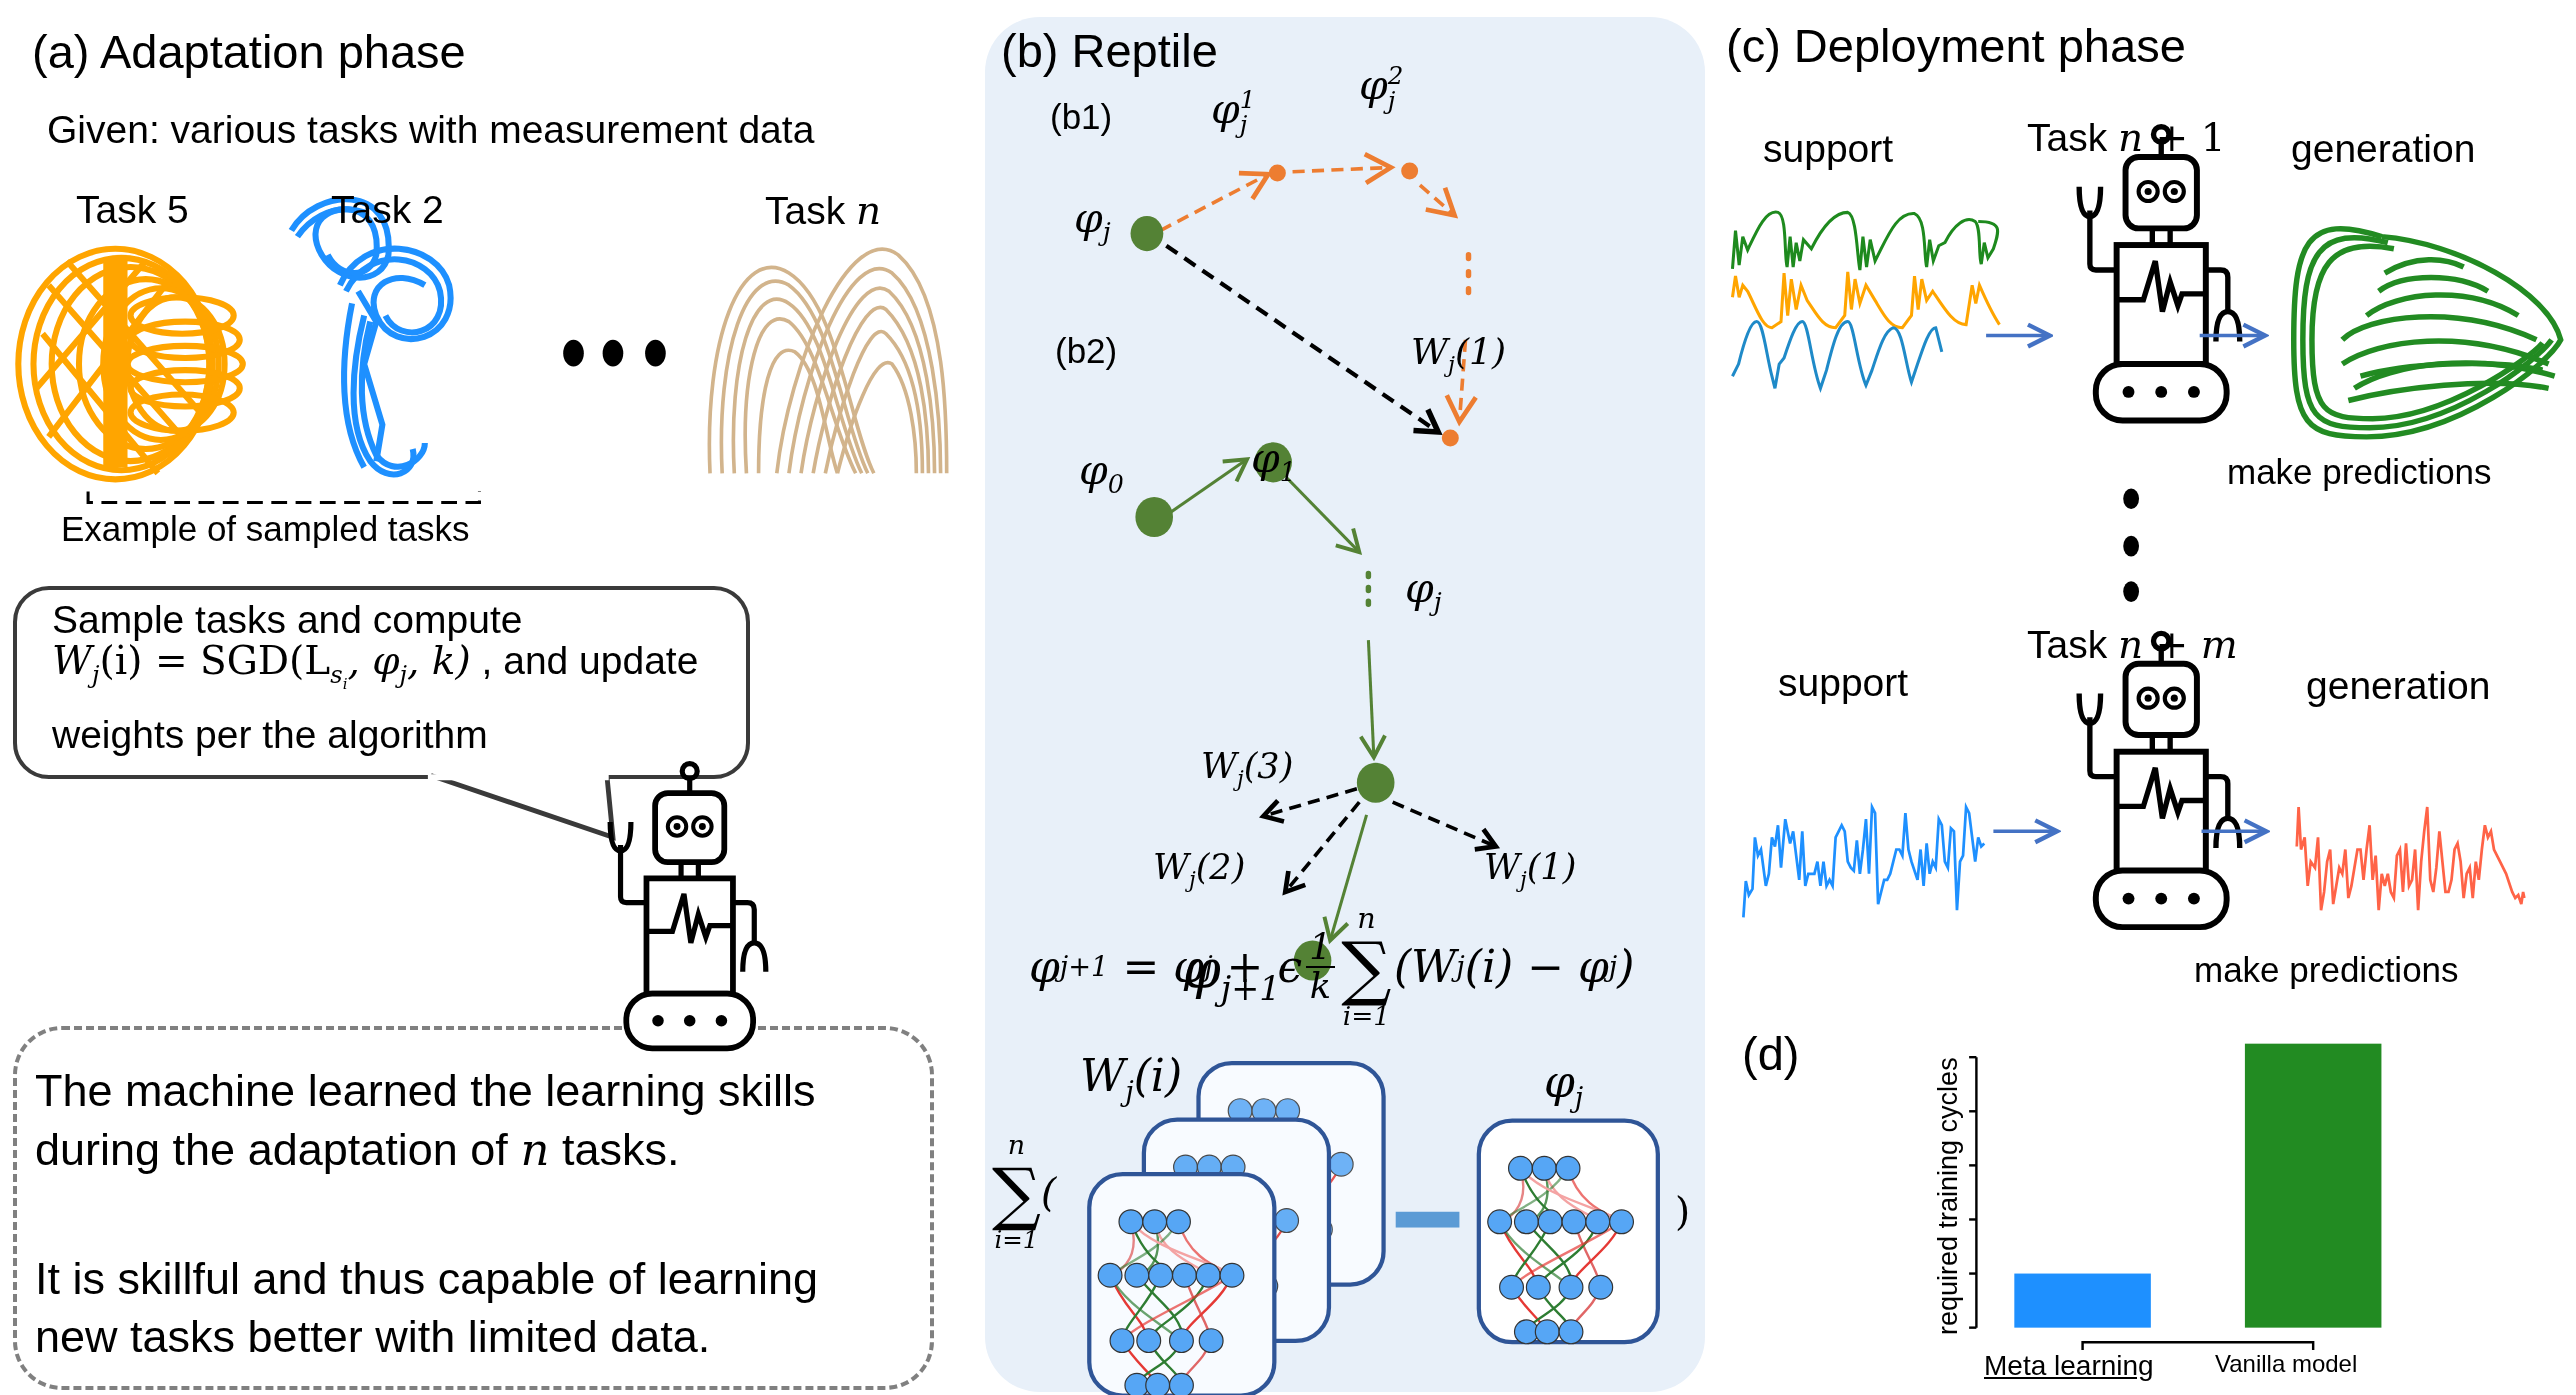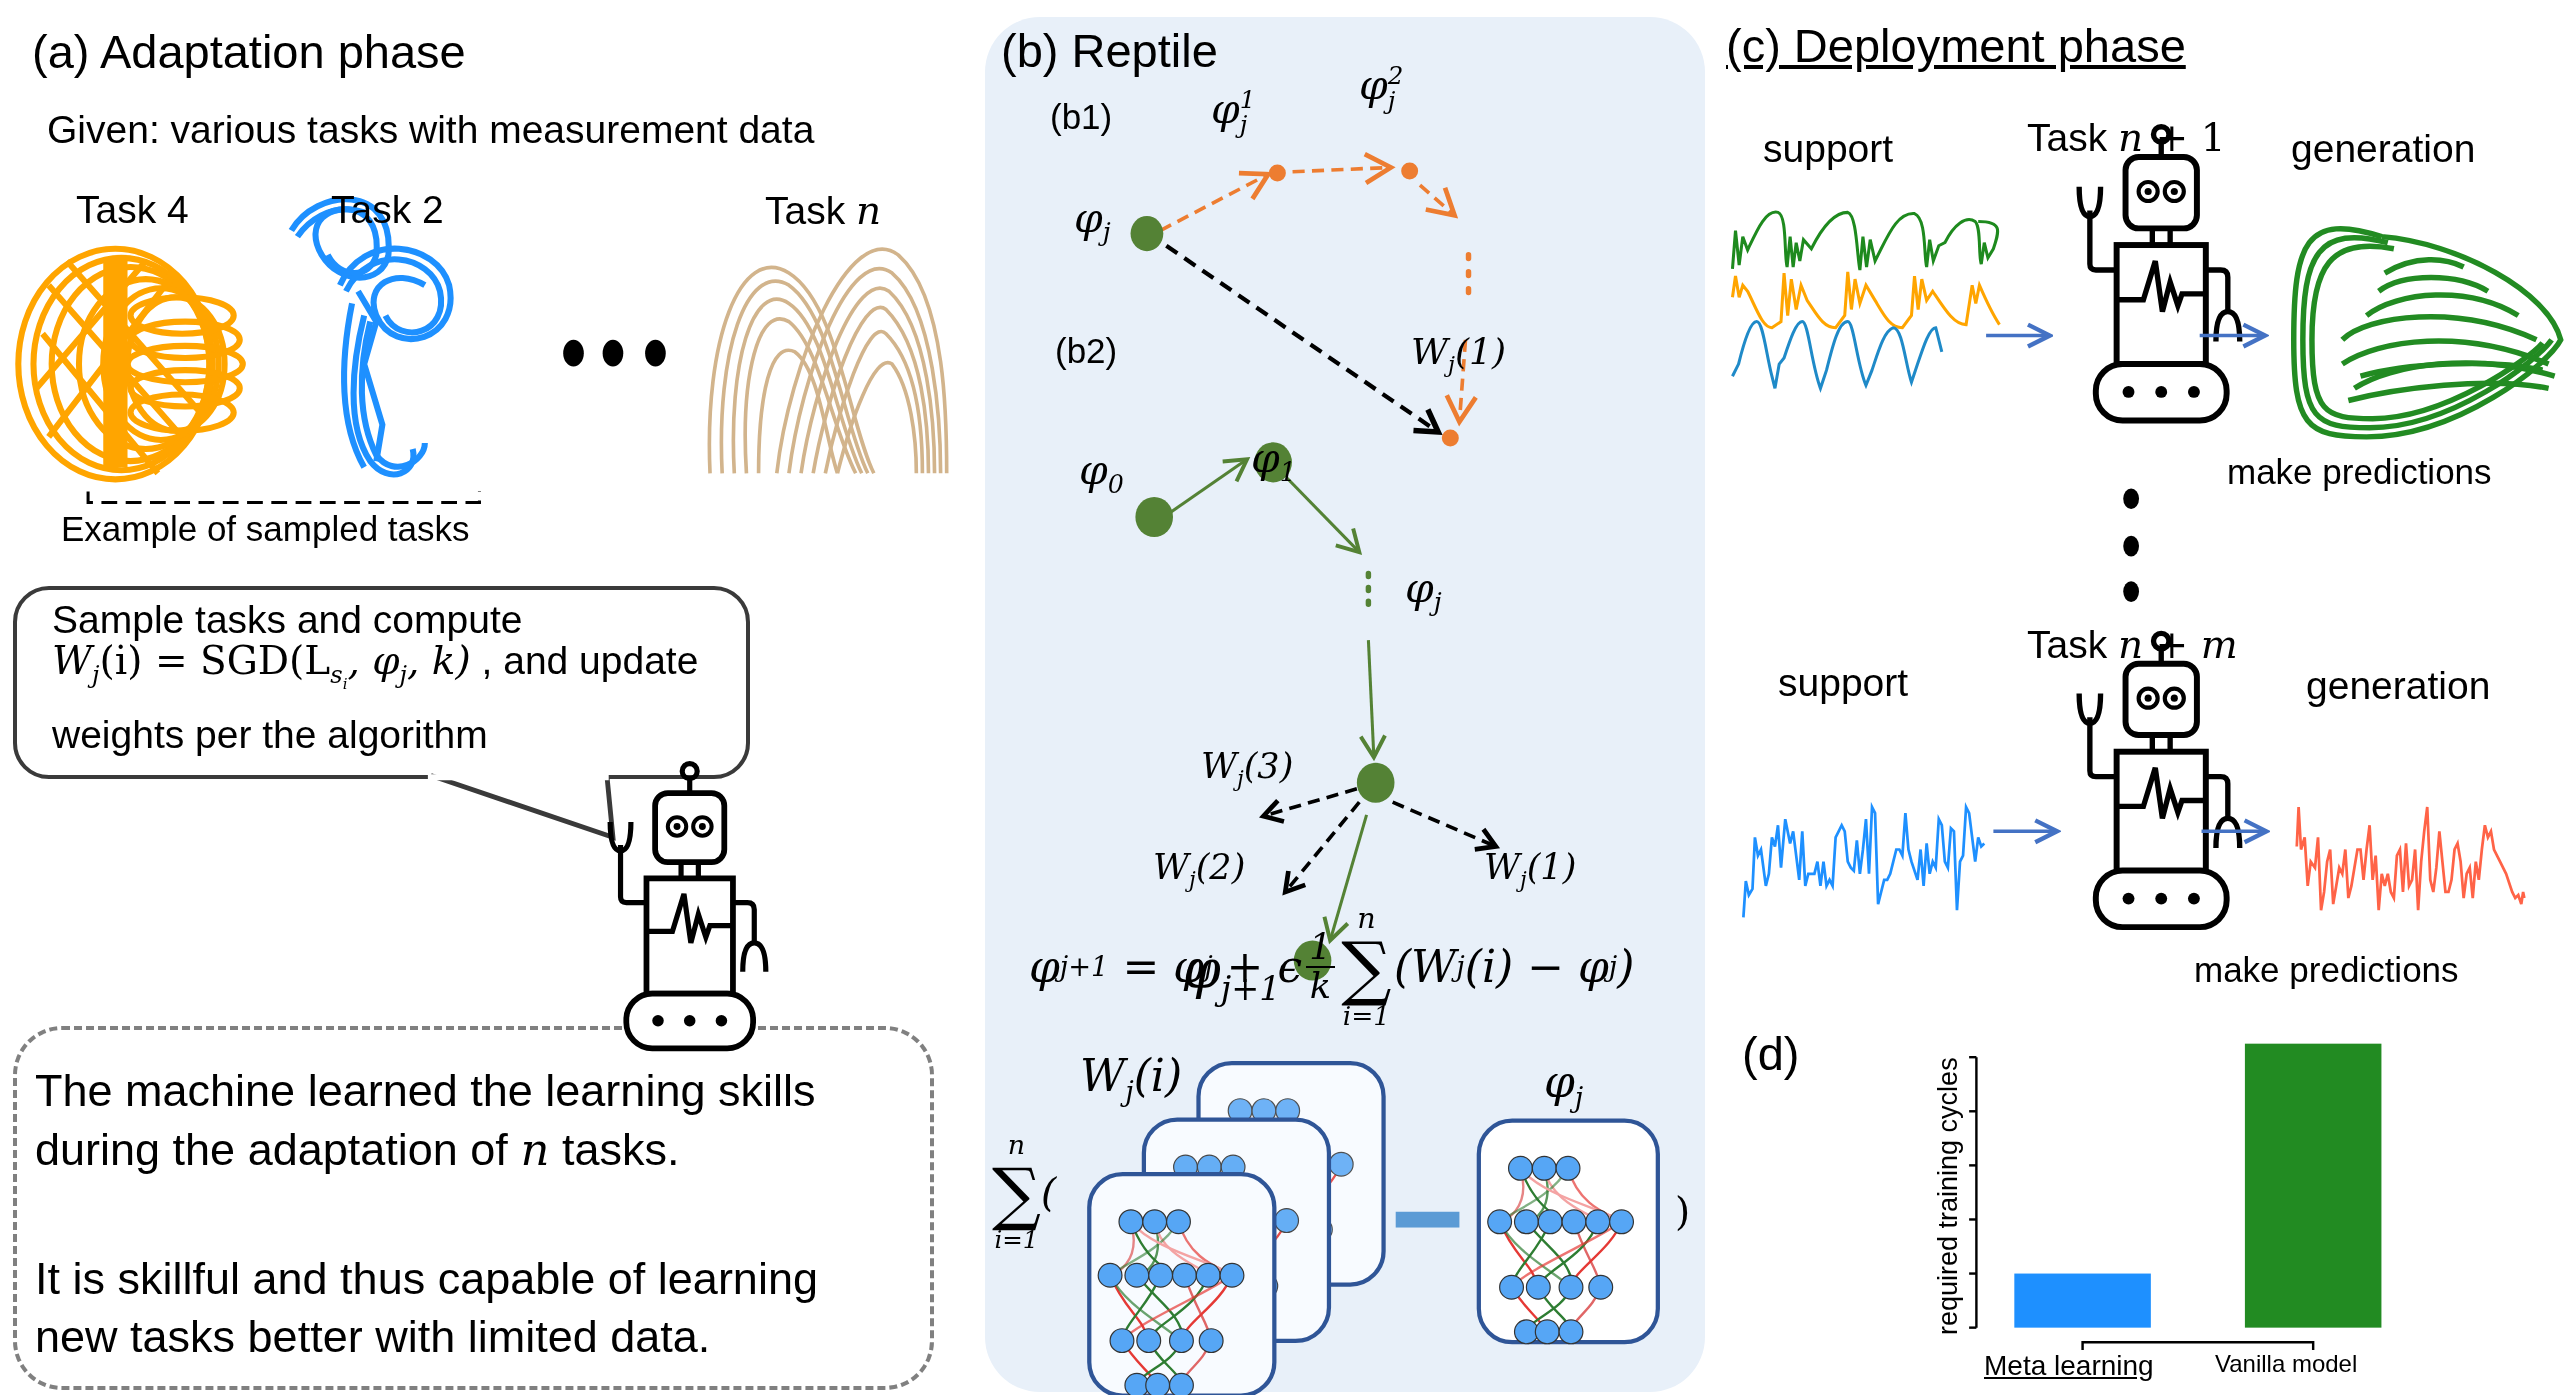--- a/index.html
+++ b/index.html
@@ -241,21 +241,21 @@
       <line x1="3245" x2="3257" y1="1831.4285714285716" y2="1831.4285714285716" stroke="#000" stroke-width="4"></line>
       <line x1="3245" x2="3257" y1="1742.2857142857142" y2="1742.2857142857142" stroke="#000" stroke-width="4"></line>
       <rect x="3319.5" y="2098.8571428571427" width="225" height="89.14285714285734" fill="#1E90FF"></rect>
       <rect x="3699.5" y="1720" width="225" height="468" fill="#228B22"></rect>
       <path d="M3432,2225 L3432,2212 L3812,2212 L3812,2225" fill="none" stroke="#000" stroke-width="4"></path>
     </g>
 </svg>
 
 <div class="abs title" style="left:32px; top:24px;">(a) Adaptation phase</div>
 <div class="abs txt62" style="left:47px; top:108px;">Given: various tasks with measurement data</div>
-<div class="abs txt62" style="left:76px; top:188px;">Task 4</div>
+<div class="abs txt62" style="left:76px; top:188px;">Task 5</div>
 <div class="abs txt62" style="left:331px; top:188px;">Task 2</div>
 <div class="abs txt62" style="left:765px; top:188px;">
   <span>Task </span><span class="math">n</span>
 </div>
 <div class="abs txt56" style="left:61px; top:509px;">Example of sampled tasks</div>
 
 <div class="abs txt62" style="left:52px; top:598px;">Sample tasks and compute</div>
 <div class="abs txt62" style="left:52px; top:638px;">
   <span class="math">W</span><sub class="math">j</sub><span class="mathup">(i) = SGD(L</span><sub class="math"><span>s</span><sub>i</sub></sub><span class="math">, φ</span><sub class="math">j</sub><span class="math">, k)</span><span> , and update</span>
 </div>
@@ -361,21 +361,21 @@
     <span style="font-size:0.55em;">n</span>
     <span class="mathup" style="font-size:1.4em;font-style:normal;">∑</span>
     <span style="font-size:0.5em;">i=1</span>
   </span>
   <span class="mathup" style="font-size:0.8em;">(</span>
 </div>
 <div class="abs math" style="left:1080px; top:1050px; font-size:44px;"><span>W</span><sub>j</sub><span>(i)</span></div>
 <div class="abs math" style="left:1544px; top:1056px; font-size:44px;"><span>φ</span><sub>j</sub></div>
 <div class="abs mathup" style="left:1675px; top:1189px; font-size:39px;">)</div>
 
-<div class="abs title" style="left:1726px; top:18px;text-decoration:underline;">(c) Deployment phase</div>
+<div class="abs title" style="left:1726px; top:18px;">(c) Deployment phase</div>
 <div class="abs txt62" style="left:1763px; top:127px;">support</div>
 <div class="abs txt62" style="left:2027px; top:115px;"><span>Task </span><span class="math">n</span><span class="mathup" style="white-space:pre;"> + 1</span></div>
 <div class="abs txt62" style="left:2291px; top:127px;">generation</div>
 <div class="abs txt56" style="left:2227px; top:452px;">make predictions</div>
 
 <div class="abs txt62" style="left:1778px; top:661px;">support</div>
 <div class="abs txt62" style="left:2027px; top:622px;"><span>Task </span><span class="math">n</span><span class="mathup" style="white-space:pre;"> + </span><span class="math">m</span></div>
 <div class="abs txt62" style="left:2306px; top:664px;">generation</div>
 <div class="abs txt56" style="left:2194px; top:950px;">make predictions</div>
 

